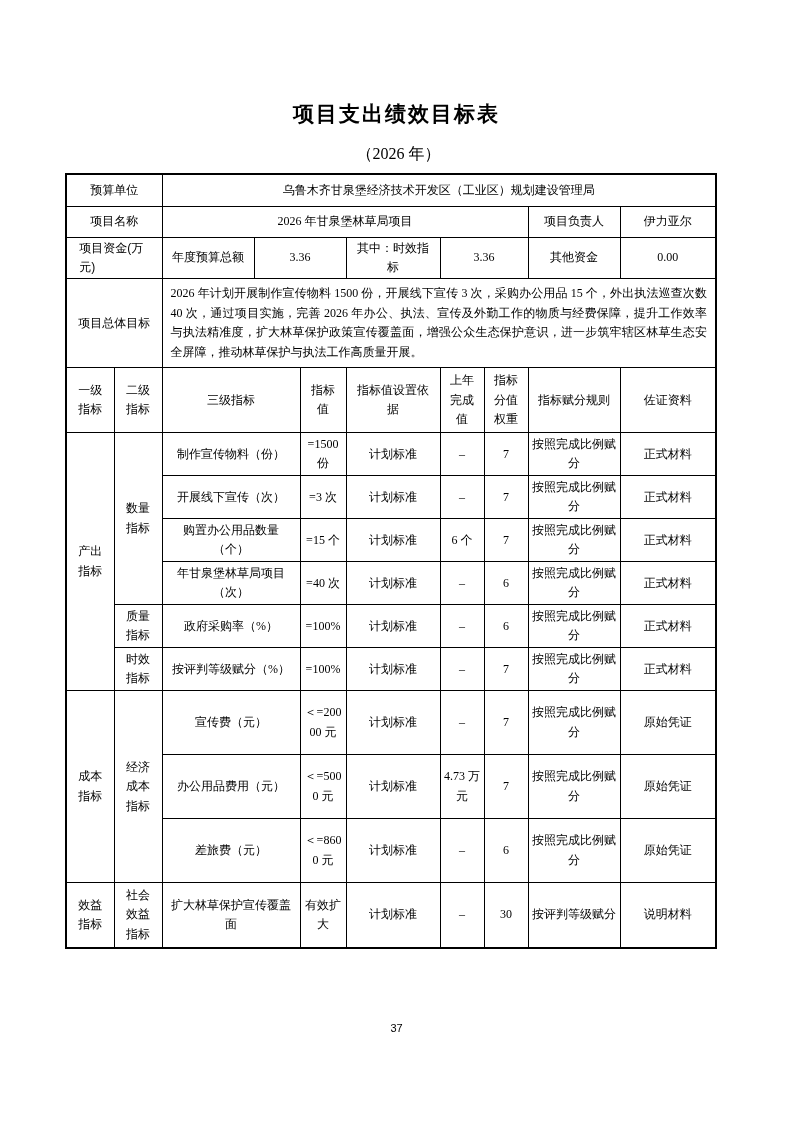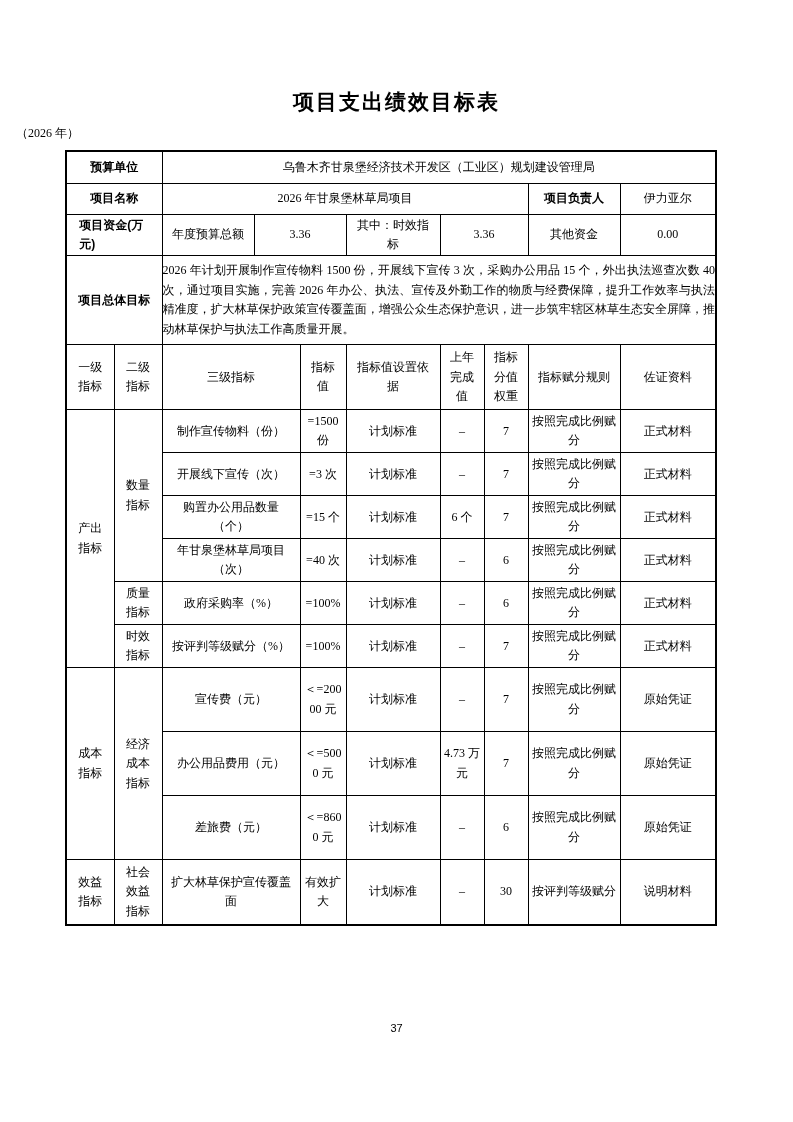--- a/index.html
+++ b/index.html
@@ -6,58 +6,58 @@
   html, body { margin: 0; padding: 0; }
   body {
     width: 793px; height: 1122px;
     background: #ffffff;
     font-family: "Liberation Serif", "DejaVu Serif", serif;
     color: #000;
     position: relative;
     overflow: hidden;
   }
   .title {
-    margin: 4px; padding-top: 84px;
+    margin: 16px; padding-top: 84px;
     text-align: center;
     font-family: "Liberation Sans", "DejaVu Sans", sans-serif;
     font-size: 21px; font-weight: bold; letter-spacing: 2px;
   }
   .subtitle {
-    margin: 9px 0 8px 16px;
-    text-align: left;
-    font-size: 12px;
+    margin: 9px 0 8px 4px;
+    text-align: center;
+    font-size: 16px;
   }
   table.sheet {
     table-layout: fixed;
     width: 650px;
     margin-left: 65px;
     border-collapse: collapse;
     border: 2px solid #000;
   }
   td, th {
     border: 1px solid #000;
     font-size: 12px;
     font-weight: normal;
     text-align: center;
     vertical-align: middle;
     padding: 1px 3px;
     line-height: 1.62;
     word-break: break-all;
   }
   .b {
     font-family: "Liberation Sans", "DejaVu Sans", sans-serif;
-    font-weight: bold;
+    font-weight: normal;
   }
   
   .w2  { display: inline-block; width: 2.1em; text-align: center; }
   .fw78 { display: inline-block; max-width: 78px; text-align: center; }
   .fw70 { display: inline-block; max-width: 70px; text-align: left; }
   .goal-cell {
     text-align: justify;
-    padding: 5px 0;
+    padding: 5px 8px;
     line-height: 19.5px;
     font-family: Liberation Serif, serif;
   }
   
   tr.ri1 { height: 32px; }
   tr.ri2 { height: 31px; }
   tr.ri3 { height: 38px; }
   tr.rgoal { height: 78px; }
   tr.rhead { height: 65px; }
   tr.rd { height: 43px; }

